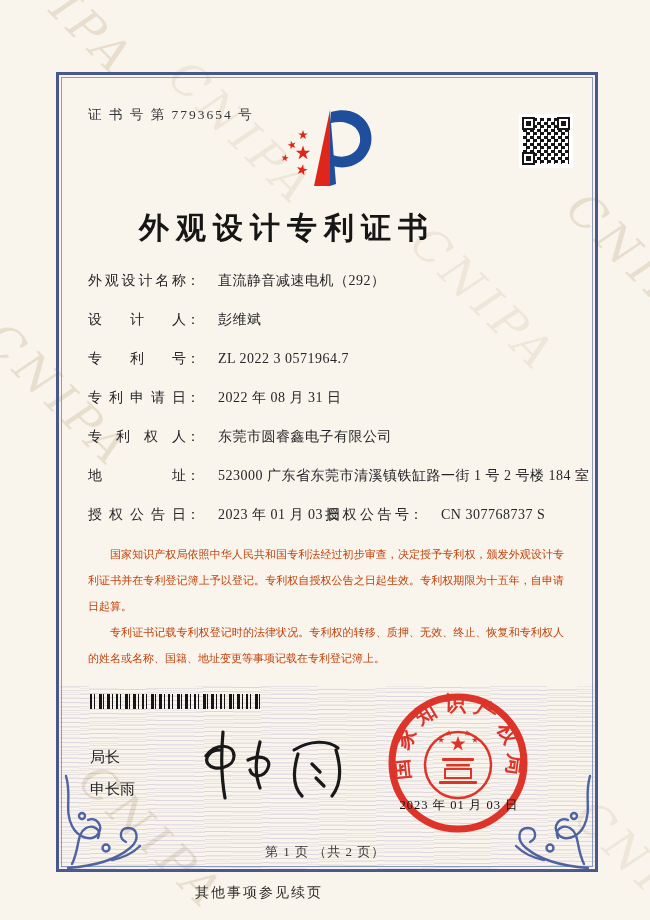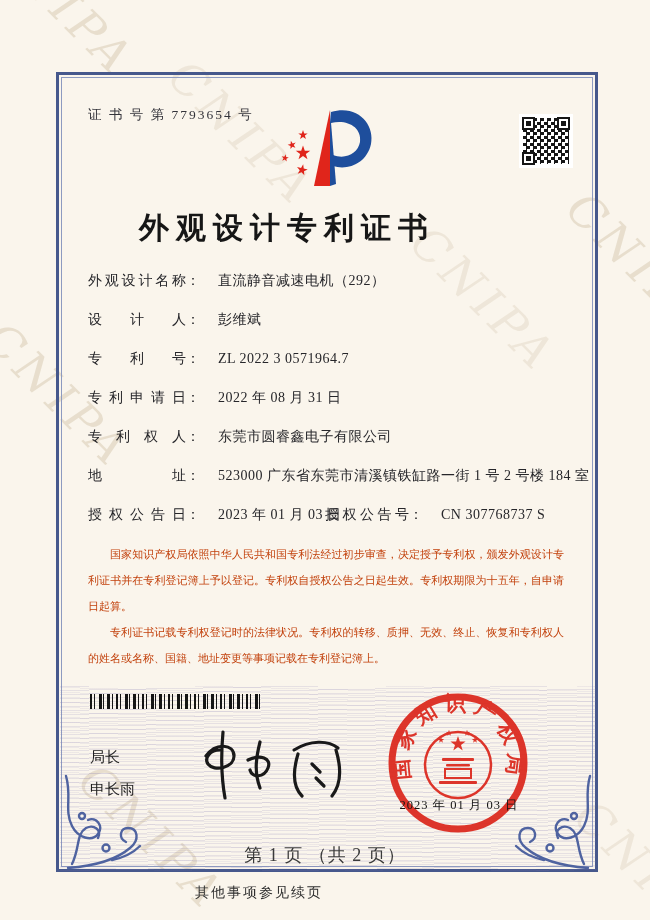--- a/index.html
+++ b/index.html
@@ -119,21 +119,21 @@
     position:absolute;left:388px;top:797px;width:142px;
     text-align:center;font-size:12.5px;letter-spacing:1px;color:#141414;
   }
 
   .flourish{position:absolute;width:118px;height:100px;}
   .flourish.bl{left:58px;top:772px;}
   .flourish.br{left:480px;top:772px;transform:scaleX(-1);}
 
   .page-indicator{
     position:absolute;left:0;top:843px;width:650px;text-align:center;
-    font-size:18px;color:#3a3a3a;letter-spacing:1px;
+    font-size:13px;color:#3a3a3a;letter-spacing:1px;
   }
   .footer-note{
     position:absolute;left:0;top:884px;width:518px;text-align:center;
     font-size:14px;color:#2f2f2f;letter-spacing:2px;
   }
 </style>
 </head>
 <body>
 
 <div class="page">

